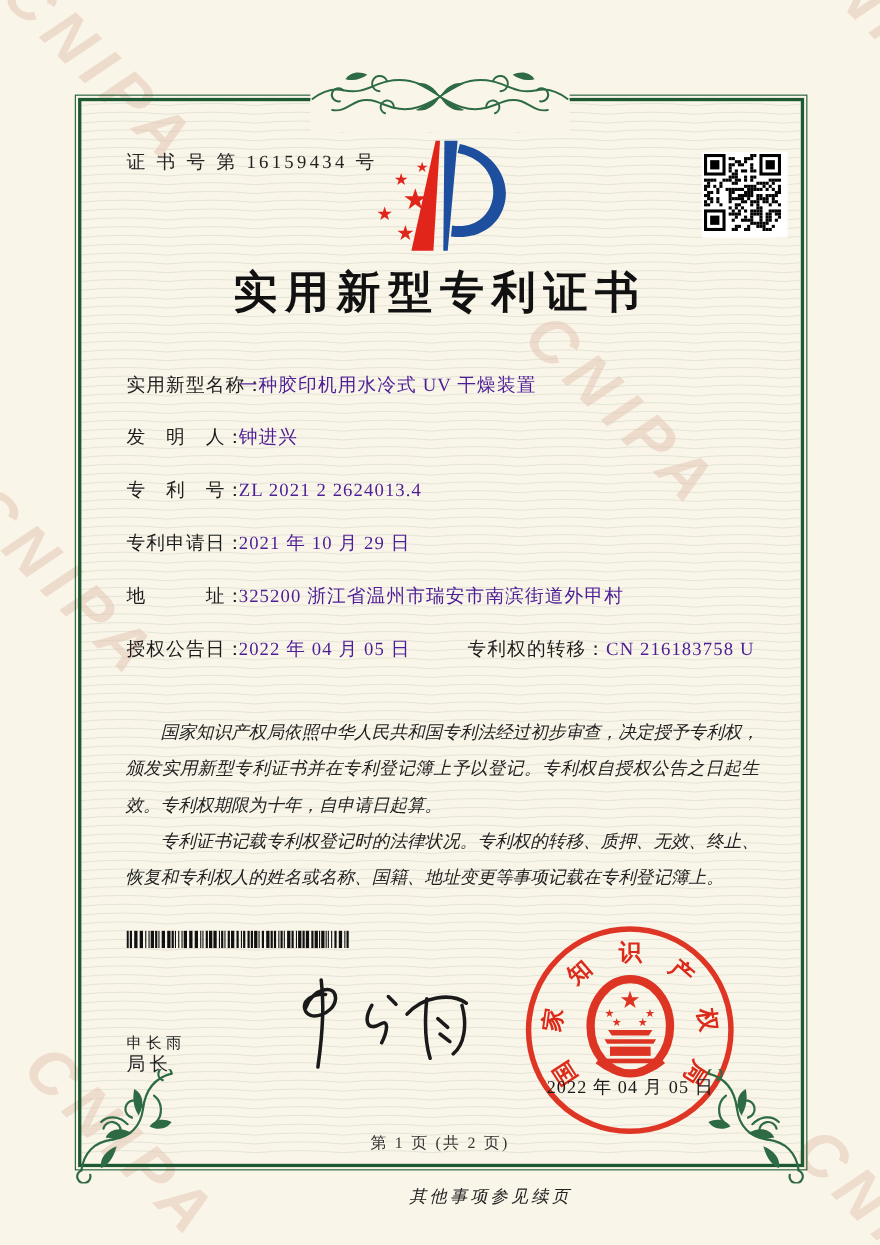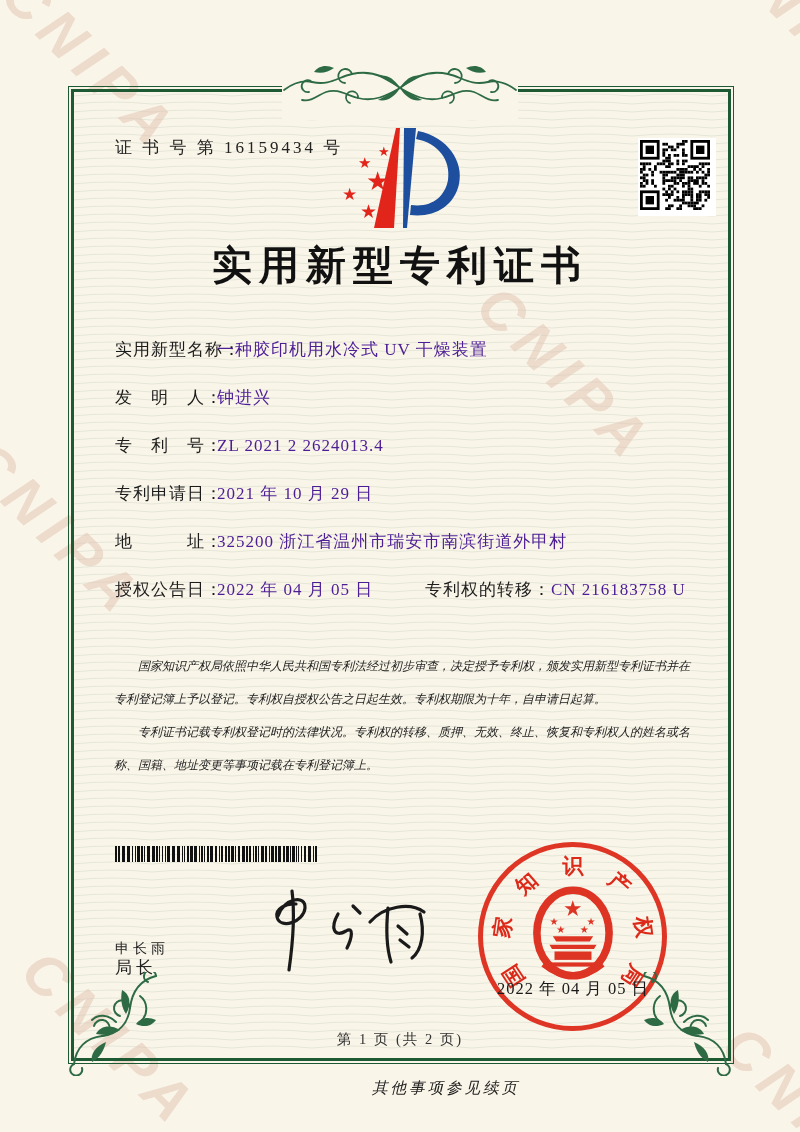--- a/index.html
+++ b/index.html
@@ -45,21 +45,21 @@
   
   .fields{position:absolute;left:115px;top:330px;width:580px;}
   .field-row{height:48px;line-height:40px;font-size:17px;white-space:nowrap;}
   .f-label{display:inline-block;width:102px;letter-spacing:1px;color:#1c1c1c;}
   .f-value{letter-spacing:1px;color:#4c1d95;}
   .f-value-fixed{display:inline-block;width:196px;}
   .f-label2{display:inline-block;margin-left:12px;letter-spacing:1px;}
   
   .paras{position:absolute;left:114px;top:650px;width:576px;}
   .paras p{
-    margin:0;text-indent:2em;font-size:12px;line-height:33px;
+    margin:0;text-indent:2em;font-size:16px;line-height:33px;
     text-align:justify;color:#222;font-style:italic;
   }
   
   .barcode{position:absolute;left:115px;top:846px;}
   
   .signer-title{position:absolute;left:115px;top:956px;font-size:17px;letter-spacing:4px;
     font-family:"Liberation Sans","DejaVu Sans",sans-serif;color:#222;}
   .signer-name{position:absolute;left:115px;top:940px;font-size:14px;letter-spacing:4px;
     font-family:"Liberation Sans","DejaVu Sans",sans-serif;color:#222;}
   .signature{position:absolute;left:222px;top:886px;}

